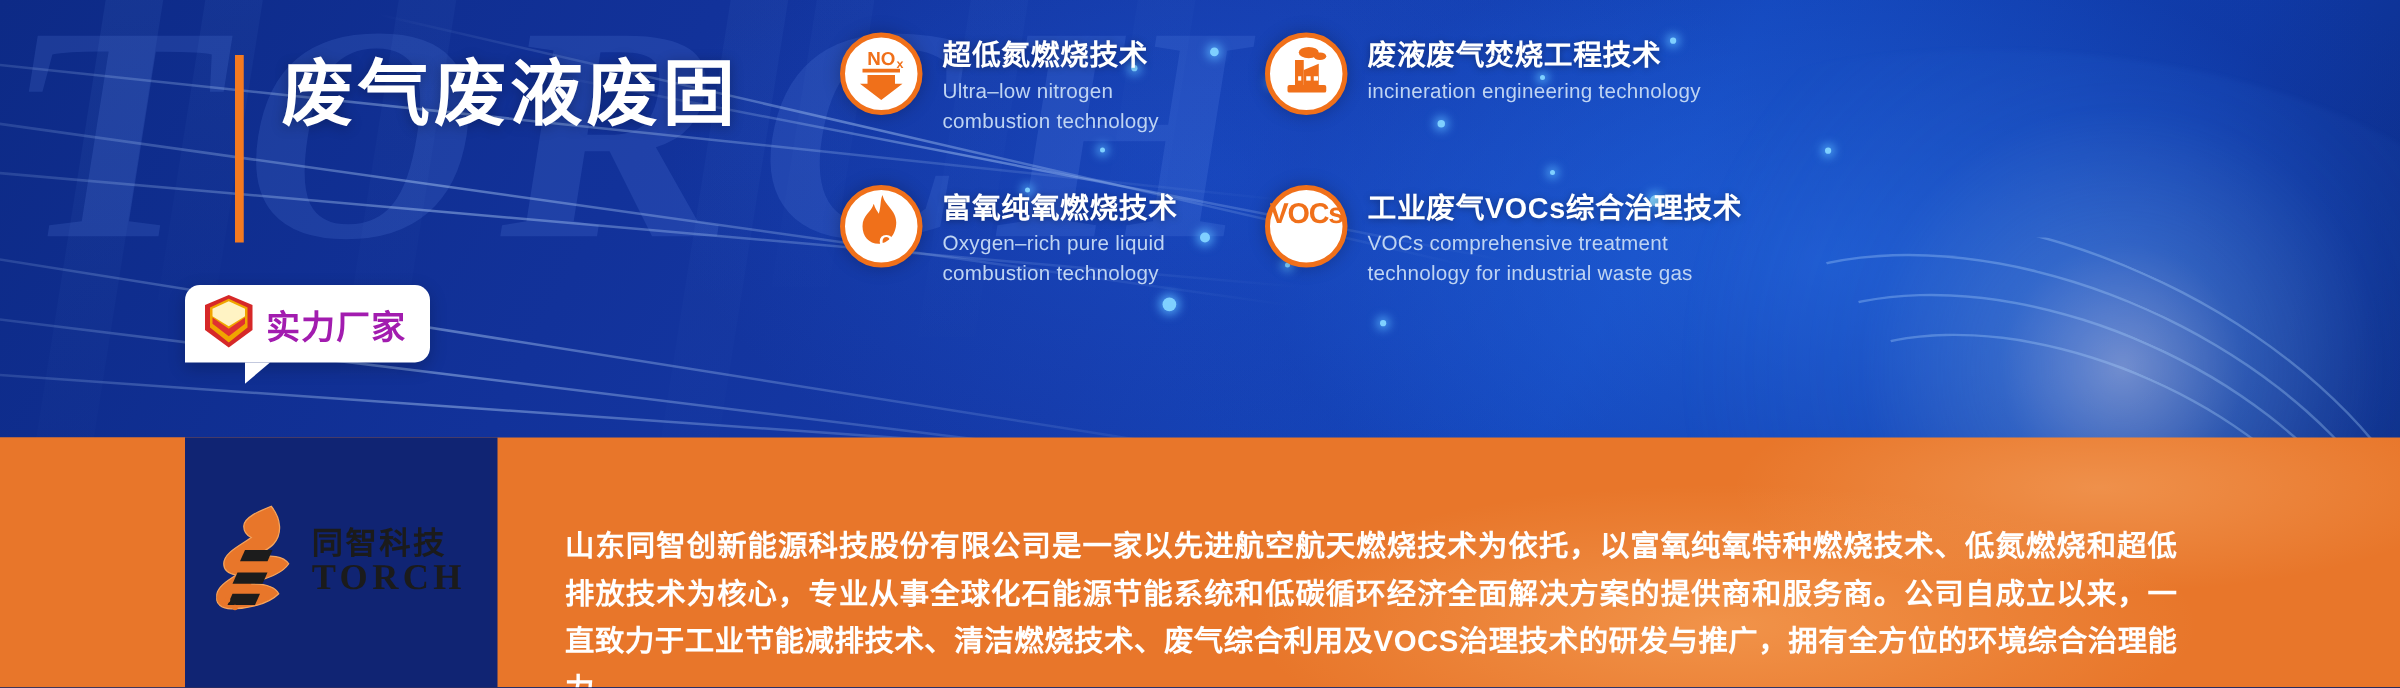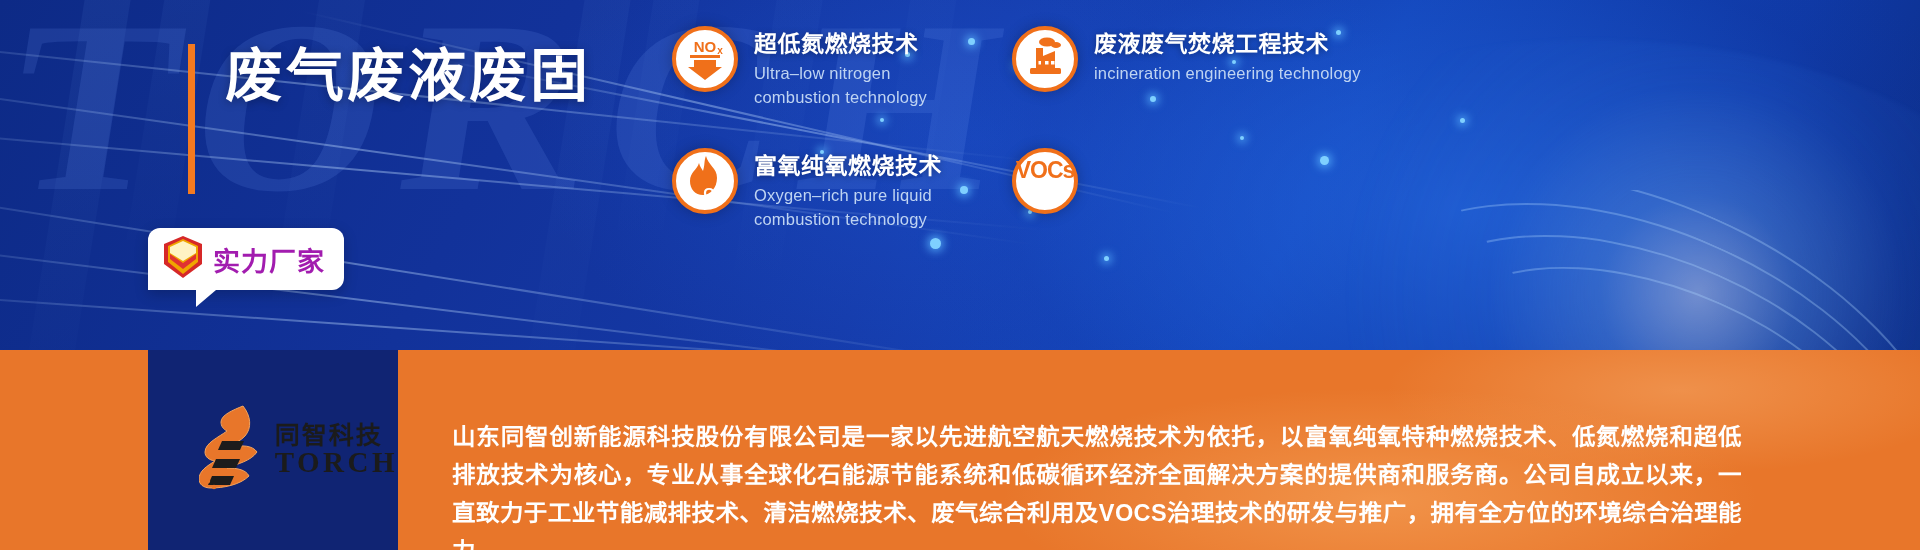--- a/index.html
+++ b/index.html
@@ -106,21 +106,21 @@
     color: #a21caf; font-family: "Liberation Sans", "DejaVu Sans", sans-serif;
   }
 
   
   .bottom { position: absolute; left: 0; bottom: 0; width: 1920px; height: 200px; }
   .bottom-bg { position: absolute; inset: 0; background: #e8762a;
     background-image: radial-gradient(ellipse 540px 160px at 1380px 150px, rgba(255,190,120,0.40), rgba(0,0,0,0) 70%),
                       radial-gradient(ellipse 420px 120px at 1680px 40px, rgba(255,205,150,0.30), rgba(0,0,0,0) 70%); }
   .logo-panel {
     position: absolute; left: 148px; top: 0; width: 250px; height: 200px;
-    background: #102473; display: flex; align-items: center; justify-content: flex-end; gap: 8px;
+    background: #102473; display: flex; align-items: center; justify-content: center; gap: 8px;
   }
   .logo-wrap { display: flex; align-items: center; gap: 6px; }
   .logo-text { line-height: 1; }
   .logo-cn { font-size: 25px; font-weight: bold; color: #1b1b1b; letter-spacing: 2px; }
   .logo-en { font-size: 29px; font-weight: bold; color: #1b1b1b; letter-spacing: 3.5px;
              font-family: "Liberation Serif", "DejaVu Serif", serif; }
   .para {
     position: absolute; left: 452px; top: 28px; width: 1290px;
     color: #ffffff; font-size: 23.5px; line-height: 38px; letter-spacing: .4px;
     text-align: justify; font-weight: bold; margin-top: 40px;
@@ -241,20 +241,25 @@
         <div class="fsub">combustion technology</div>
       </div>
     </div>
 
     <div class="feature">
       <div class="fic">
         <svg width="58" height="34" viewBox="0 0 58 34" aria-hidden="true">
           <text x="29" y="26" text-anchor="middle" font-family="Liberation Sans, sans-serif" font-size="23" font-weight="bold" fill="#f0701a" letter-spacing="-1">VOCs</text>
         </svg>
       </div>
+      <div class="ftext">
+        <div class="ftitle">工业废气VOCs综合治理技术</div>
+        <div class="fsub">VOCs comprehensive treatment</div>
+        <div class="fsub">technology for industrial waste gas</div>
+      </div>
     </div>
 
   </div>
 
   <div class="badge">
     <span>
       <svg width="42" height="46" viewBox="0 0 42 46" aria-hidden="true">
         <path d="M21 2 L40 10 V30 L21 44 L2 30 V10 Z" fill="#d62828"></path>
         <path d="M21 5 L36 12 V28 L21 40 L6 28 V12 Z" fill="#f0a500"></path>
         <path d="M21 7 L34 13 V19 L21 27 L8 19 V13 Z" fill="#fff3c4"></path>

